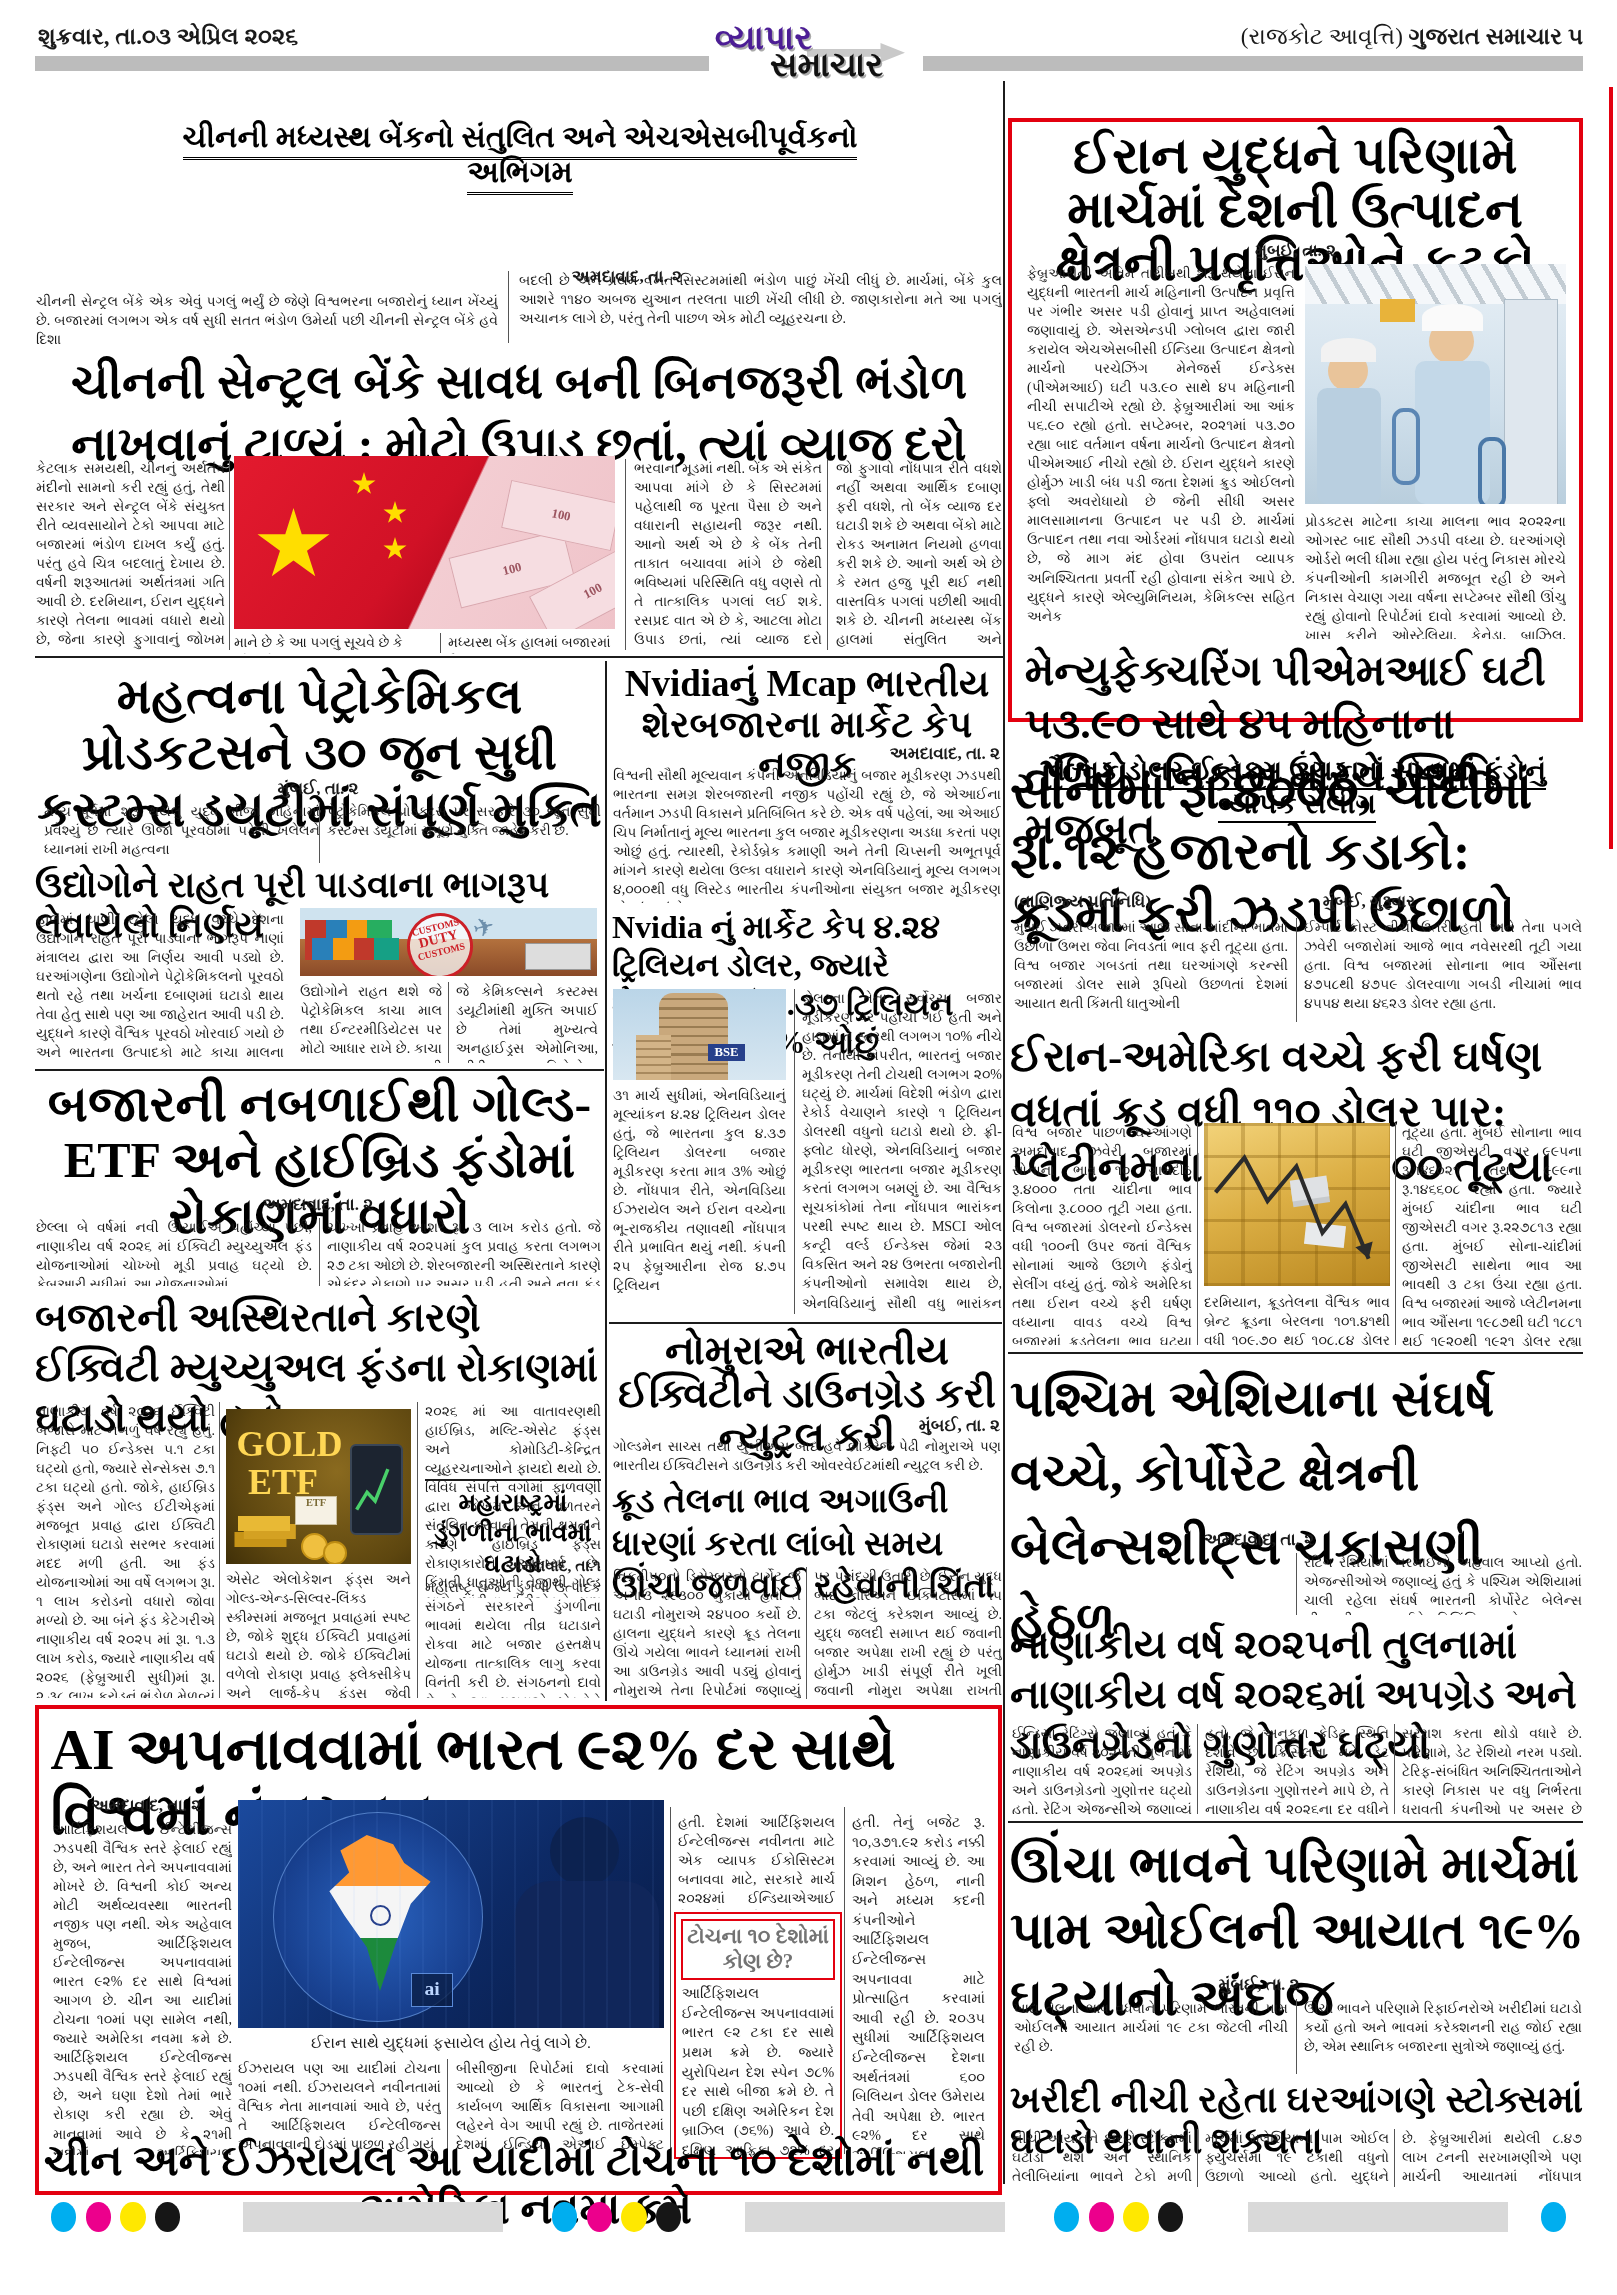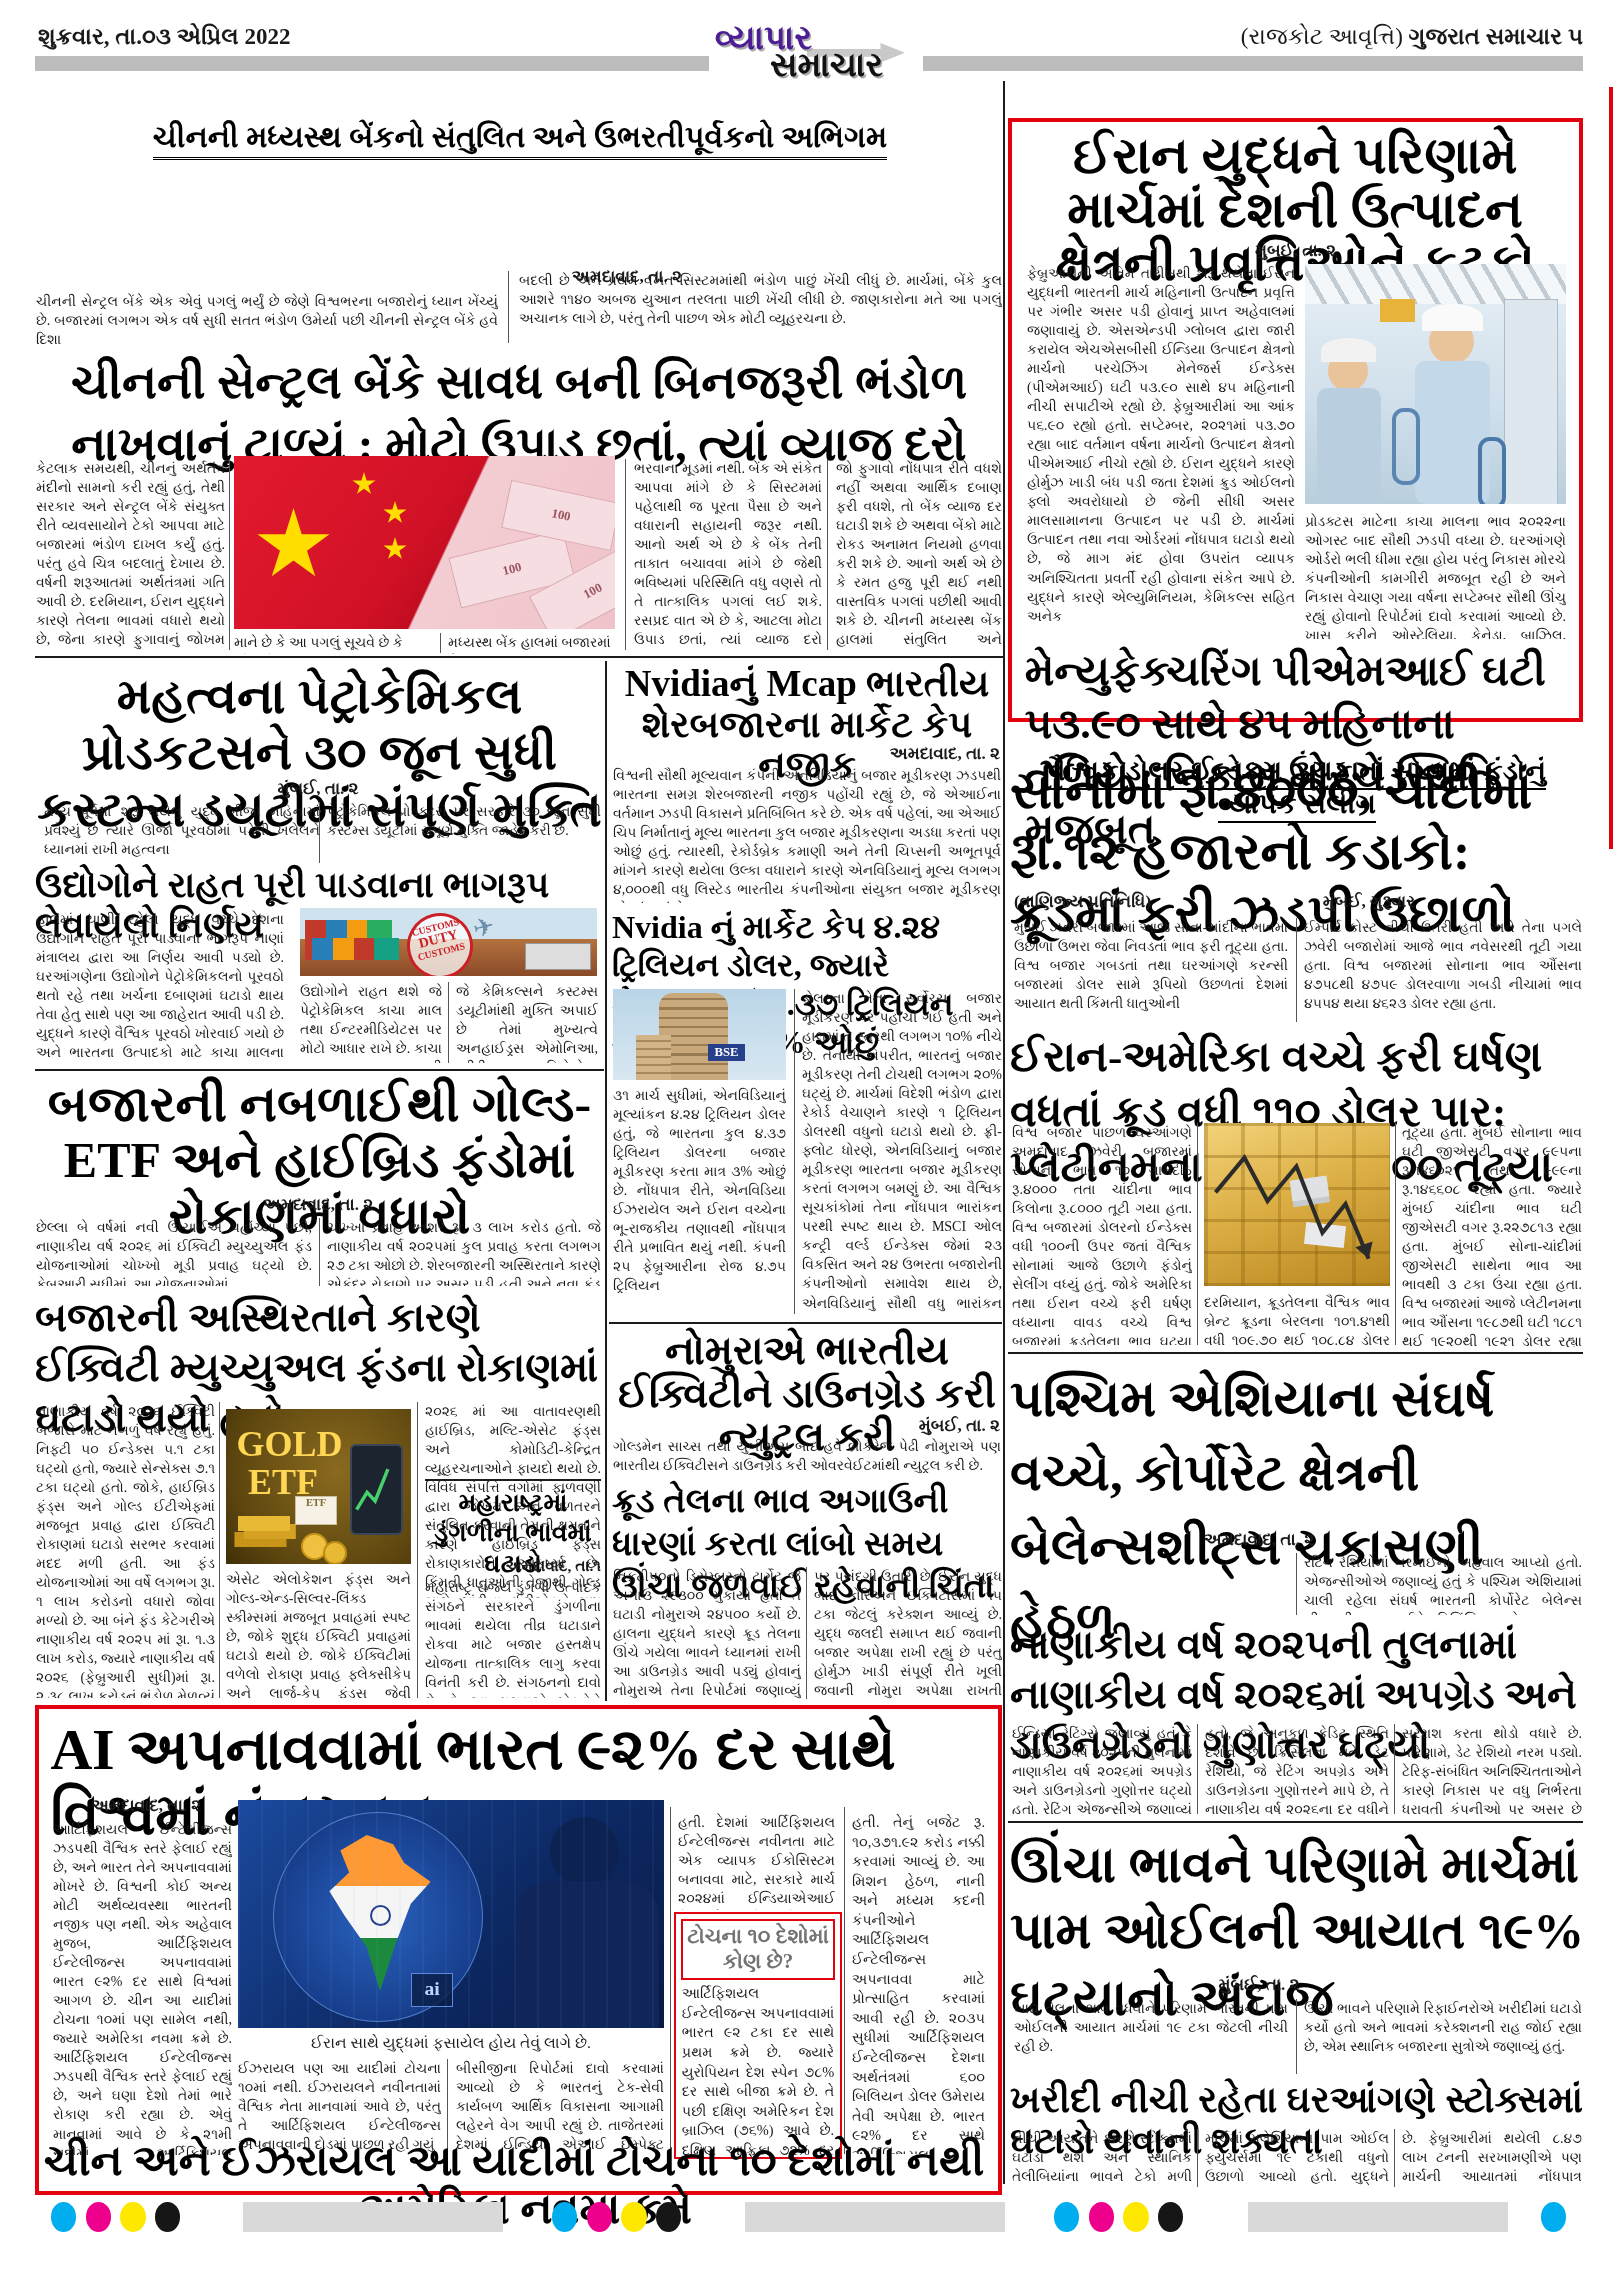--- a/index.html
+++ b/index.html
@@ -22,38 +22,38 @@
   .star{position:absolute;background:#ffde00;clip-path:polygon(50% 0%,61% 35%,98% 35%,68% 57%,79% 91%,50% 70%,21% 91%,32% 57%,2% 35%,39% 35%);}
   .dot{width:25.4px;height:30px;border-radius:50%;display:inline-block;margin-right:9.2px;}
   .regbar{position:absolute;height:30px;background:#d9d9d9;}
   .stampline{font-weight:bold;color:#cc2027;text-align:center;line-height:1.05;}
 </style>
 </head>
 <body>
 
 <div id="page">
 
-  <div class="abs" style="left:38px;top:24px;width:520px;font-size:23px;font-weight:bold;">શુક્રવાર, તા.૦૩ એપ્રિલ 2022</div>
+  <div class="abs" style="left:38px;top:24px;width:520px;font-size:23px;font-weight:bold;">શુક્રવાર, તા.૦૩ એપ્રિલ ૨૦૨૬</div>
   <div class="abs" style="left:35px;top:56px;width:1548px;height:15px;background:#bcbcbc;"></div>
   <div class="abs" style="left:709px;top:15px;width:214px;height:65px;background:#ffffff;">
     <div class="abs" style="left:98px;top:28px;width:98px;height:19.6px;background:#c9c9c9;clip-path:polygon(0 30%,75% 30%,75% 0,100% 50%,75% 100%,75% 70%,0 70%);"></div>
     <div class="abs" style="left:5.8px;top:3.5px;font-size:34px;font-weight:bold;color:#4c1d95;text-shadow:1.7px 1.7px 0 #aaa;">વ્યાપાર</div>
     <div class="abs" style="left:61px;top:31px;font-size:34px;font-weight:bold;color:#111;text-shadow:1.7px 1.7px 0 #aaa;">સમાચાર</div>
   </div>
   <div class="abs" style="left:1121px;top:24px;width:462px;text-align:right;font-size:23px;">
     <span>(રાજકોટ આવૃત્તિ)</span>
     <span style="font-weight:bold;">ગુજરાત સમાચાર</span>
     <span style="font-weight:bold;">૫</span>
   </div>
 
   <div class="rule" style="left:1003px;top:81px;width:1.7px;height:2103px;"></div>
   <div class="abs" style="left:1609px;top:87px;width:3.5px;height:762px;background:#e3000f;"></div>
 
   <div class="abs ctr" style="left:133px;top:120px;width:774px;">
-    <span class="kick u2" style="font-size:30px;">ચીનની મધ્યસ્થ બેંકનો સંતુલિત અને ઉભરતીપૂર્વકનો અભિગમ</span>
+    <span class="kick u2" style="font-size:30px;">ચીનની મધ્યસ્થ બેંકનો સંતુલિત અને એચએસબીપૂર્વકનો અભિગમ</span>
   </div>
   <div class="abs dl" style="left:370px;top:267px;width:312px;text-align:right;">અમદાવાદ, તા. ૨</div>
   <div class="abs body jst" style="left:36px;top:292px;width:462px;height:53px;">ચીનની સેન્ટ્રલ બેંકે એક એવું પગલું ભર્યું છે જેણે વિશ્વભરના બજારોનું ધ્યાન ખેંચ્યું છે. બજારમાં લગભગ એક વર્ષ સુધી સતત ભંડોળ ઉમેર્યા પછી ચીનની સેન્ટ્રલ બેંકે હવે દિશા</div>
   <div class="crule" style="left:508px;top:271px;height:72px;"></div>
   <div class="abs body jst" style="left:519px;top:271px;width:483px;height:73px;">બદલી છે અને પ્રથમ વખત સિસ્ટમમાંથી ભંડોળ પાછું ખેંચી લીધું છે. માર્ચમાં, બેંકે કુલ આશરે ૧૧૪૦ અબજ યુઆન તરલતા પાછી ખેંચી લીધી છે. જાણકારોના મતે આ પગલું અચાનક લાગે છે, પરંતુ તેની પાછળ એક મોટી વ્યૂહરચના છે.</div>
   <div class="abs hd ctr" style="left:35px;top:351px;width:968px;font-size:47px;line-height:1.32;">ચીનની સેન્ટ્રલ બેંકે સાવધ બની બિનજરૂરી ભંડોળ નાખવાનું ટાળ્યું : મોટો ઉપાડ છતાં, ત્યાં વ્યાજ દરો યથાવત</div>
 
   <div class="abs body jst" style="left:36px;top:459px;width:189px;height:191px;">કેટલાક સમયથી, ચીનનું અર્થતંત્ર મંદીનો સામનો કરી રહ્યું હતું, તેથી સરકાર અને સેન્ટ્રલ બેંકે સંયુક્ત રીતે વ્યવસાયોને ટેકો આપવા માટે બજારમાં ભંડોળ દાખલ કર્યું હતું. પરંતુ હવે ચિત્ર બદલાતું દેખાય છે. વર્ષની શરૂઆતમાં અર્થતંત્રમાં ગતિ આવી છે. દરમિયાન, ઈરાન યુદ્ધને કારણે તેલના ભાવમાં વધારો થયો છે, જેના કારણે ફુગાવાનું જોખમ વધ્યું છે. આ જ કારણ છે કે બેંક સાવધ બની છે અને બિનજરૂરી ભંડોળ નાખવાનું ટાળી રહી છે. એક અહેવાલ મુજબ, નિષ્ણાતો</div>
   <div class="crule" style="left:229px;top:459px;height:191px;"></div>
 

